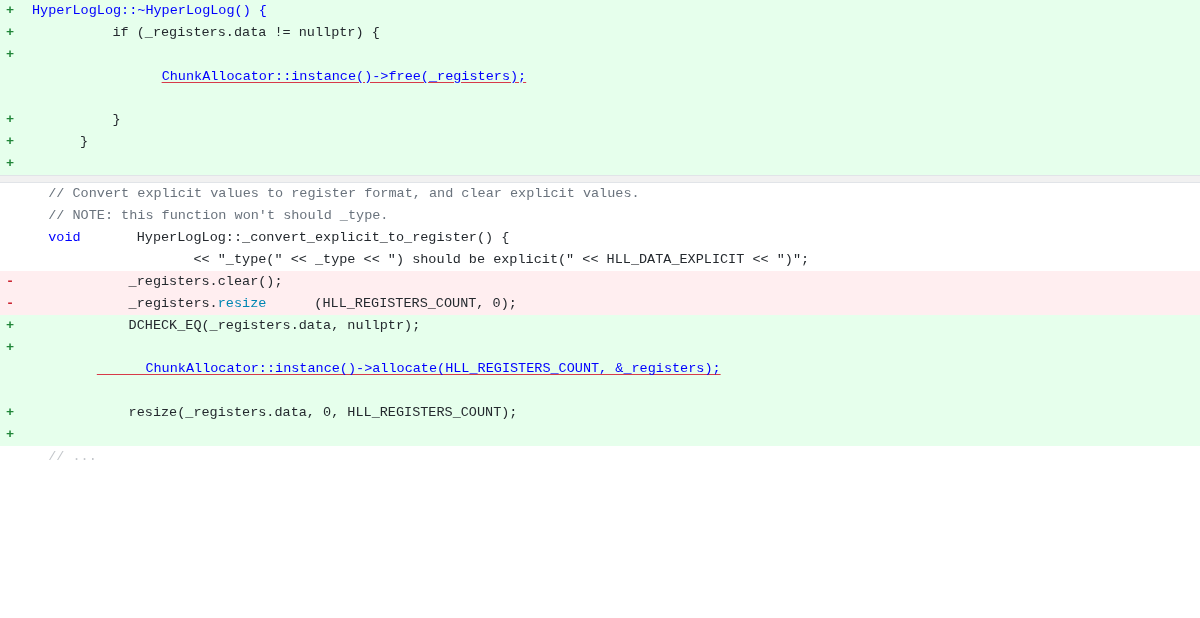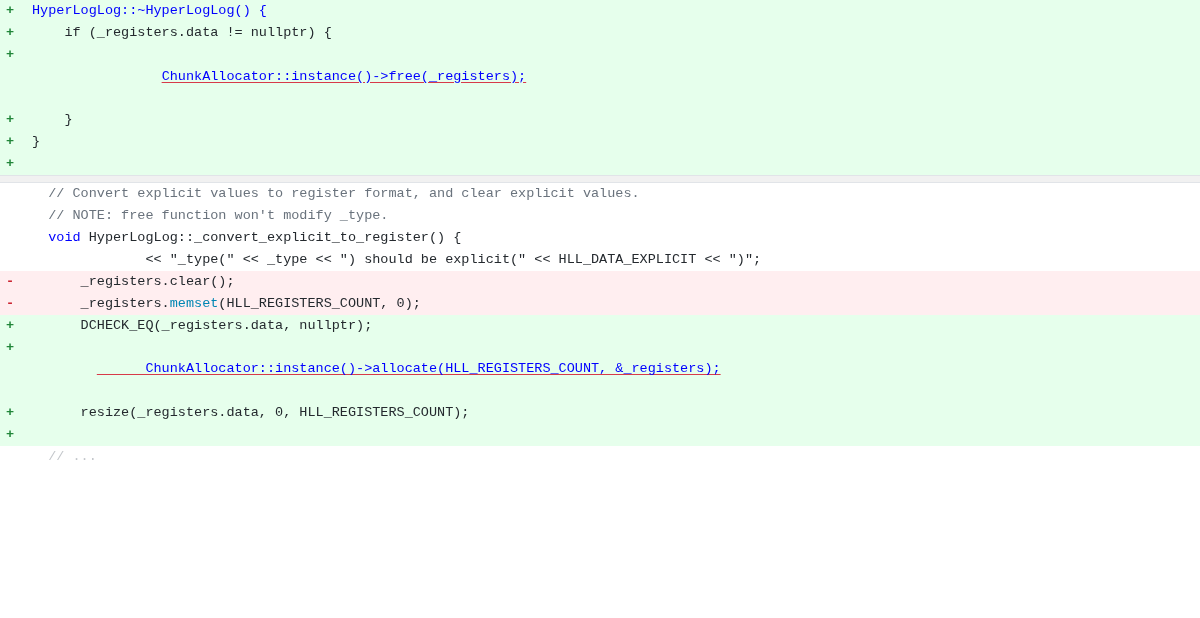--- a/index.html
+++ b/index.html
@@ -44,21 +44,21 @@
       user-select: none;
     }
     .line-prefix.plus { color: #22863a; }
     .line-prefix.minus { color: #cb2431; }
     .line-prefix.space { color: #aaa; }
     .line-content {
       flex: 1;
       padding-left: 12px;
     }
     
-    .c-black { color: #24292e; }
+    .c-black { color: #24292e; margin-left: 48px; }
     .c-blue { color: #0000ff; margin-top: 15px; }
     .c-comment { color: #6a737d; text-align: center; }
     .c-cyan { color: #0086b3; }
 
     .underline-red {
       text-decoration: underline;
       text-decoration-color: #d73a49;
       text-underline-offset: 2px;
       text-align: right;
     }
@@ -115,42 +115,42 @@
 
   <div>
 
     <div class="code-line neutral">
       <span class="line-prefix space">&nbsp;</span>
       <span class="line-content"><span class="c-comment">  // Convert explicit values to register format, and clear explicit values.</span></span>
     </div>
 
     <div class="code-line neutral">
       <span class="line-prefix space">&nbsp;</span>
-      <span class="line-content"><span class="c-comment">  // NOTE: free function won't modify _type.</span></span>
+      <span class="line-content"><span class="c-comment">  // NOTE: this function won't should _type.</span></span>
     </div>
 
     <div class="code-line neutral">
       <span class="line-prefix space">&nbsp;</span>
       <span class="line-content"><span class="c-blue">  void </span><span class="c-black">HyperLogLog::_convert_explicit_to_register() {</span></span>
     </div>
 
 
     <div class="code-line neutral">
       <span class="line-prefix space">&nbsp;</span>
       <span class="line-content"><span class="c-black">              &lt;&lt; "_type(" &lt;&lt; _type &lt;&lt; ") should be explicit(" &lt;&lt; HLL_DATA_EXPLICIT &lt;&lt; ")";</span></span>
     </div>
 
     <div class="code-line removed">
       <span class="line-prefix minus">-</span>
       <span class="line-content"><span class="c-black">      _registers.clear();</span></span>
     </div>
 
     <div class="code-line removed">
       <span class="line-prefix minus">-</span>
-      <span class="line-content"><span class="c-black">      _registers.</span><span class="c-cyan">memset</span><span class="c-black">(HLL_REGISTERS_COUNT, 0);</span></span>
+      <span class="line-content"><span class="c-black">      _registers.</span><span class="c-cyan">resize</span><span class="c-black">(HLL_REGISTERS_COUNT, 0);</span></span>
     </div>
 
     <div class="code-line added">
       <span class="line-prefix plus">+</span>
       <span class="line-content"><span class="c-black">      DCHECK_EQ(_registers.data, nullptr);</span></span>
     </div>
 
     <div class="code-line added">
       <span class="line-prefix plus">+</span>
       <span class="line-content">

